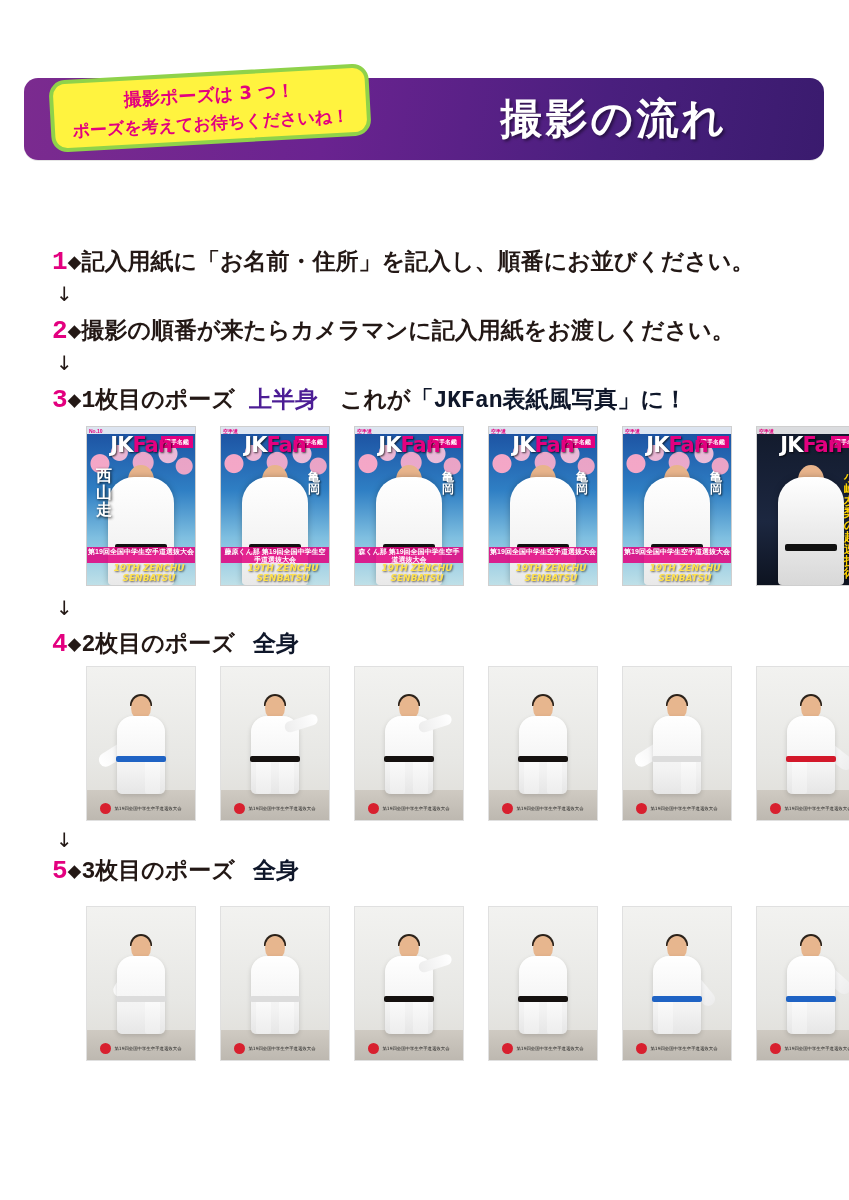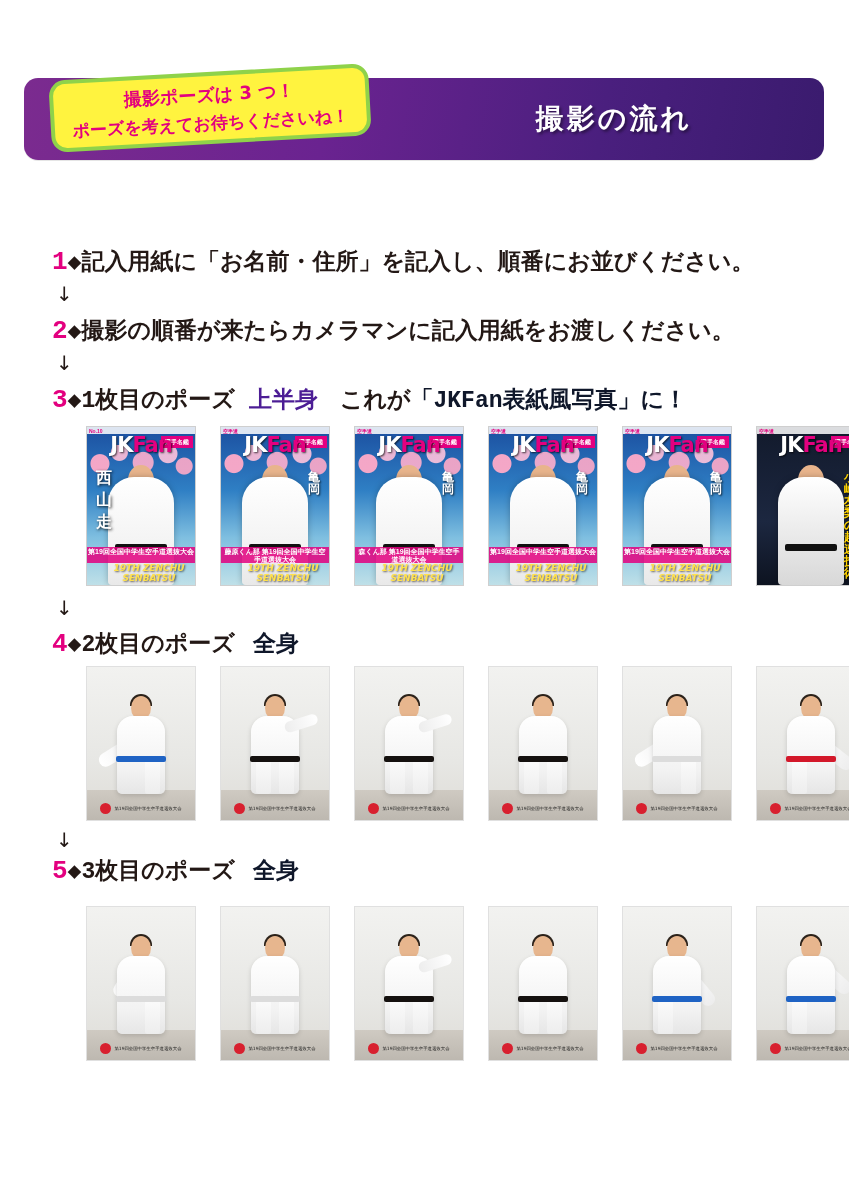--- a/index.html
+++ b/index.html
@@ -27,21 +27,21 @@
     background: linear-gradient(100deg, #7b2b8f 0%, #6a2390 38%, #4a1f7e 72%, #3a1b6e 100%);
     box-shadow: 0 1px 0 rgba(0,0,0,0.1);
   }
   .header-title {
     position: absolute;
     left: 400px;
     top: 14px;
     width: 380px;
     text-align: center;
     color: #ffffff;
-    font-size: 28px;
+    font-size: 42px;
     font-weight: 700;
     letter-spacing: 3px;
     line-height: 54px;
     font-family: "DejaVu Sans", "Liberation Sans", sans-serif;
     text-shadow: 2px 2px 3px rgba(0,0,0,0.45);
   }
 
   
   .callout {
     position: absolute;
@@ -183,39 +183,40 @@
   .cover .side-text {
     position: absolute; right: 4px; top: 44px;
     width: 22px;
     color: #fff; font-size: 12px; font-weight: 700; line-height: 12px;
     text-align: center;
     text-shadow: 1px 1px 2px rgba(0,0,0,0.8);
   }
   .cover .left-text {
     position: absolute; left: 4px; top: 40px;
     width: 26px;
-    color: #fff; font-size: 16px; font-weight: 700; line-height: 22px;
+    color: #fff; font-size: 16px; font-weight: 700; line-height: 17px;
     text-align: center;
     text-shadow: 1px 1px 3px rgba(0,0,0,0.85);
   }
   .cover .band {
     position: absolute; left: 0; bottom: 22px; width: 100%; height: 16px;
     background: rgba(227,0,127,0.85);
     color: #fff; font-size: 7px; line-height: 8px; font-weight: 700;
     text-align: center; padding-top: 1px; box-sizing: border-box;
   }
   .cover .footer-logo {
-    position: absolute; left: 8px; bottom: 2px; width: 100%;
+    position: absolute; left: 0; bottom: 2px; width: 100%;
     text-align: center;
     color: #ffe14d;
     font-size: 9px;
     font-style: italic;
     font-weight: 700;
     font-family: "DejaVu Sans", sans-serif;
     text-shadow: 1px 1px 2px rgba(0,0,0,0.6);
+    padding-left: 8px;
   }
   .cover.dark .sky { background: linear-gradient(180deg, #121a2c 0%, #1c2740 60%, #0d1320 100%); }
   .cover.dark .figure { background: linear-gradient(180deg,#ffffff 0%, #d8d8d8 100%); }
 
   
   .photo {
     width: 110px;
     height: 155px;
     position: relative;
     overflow: hidden;

